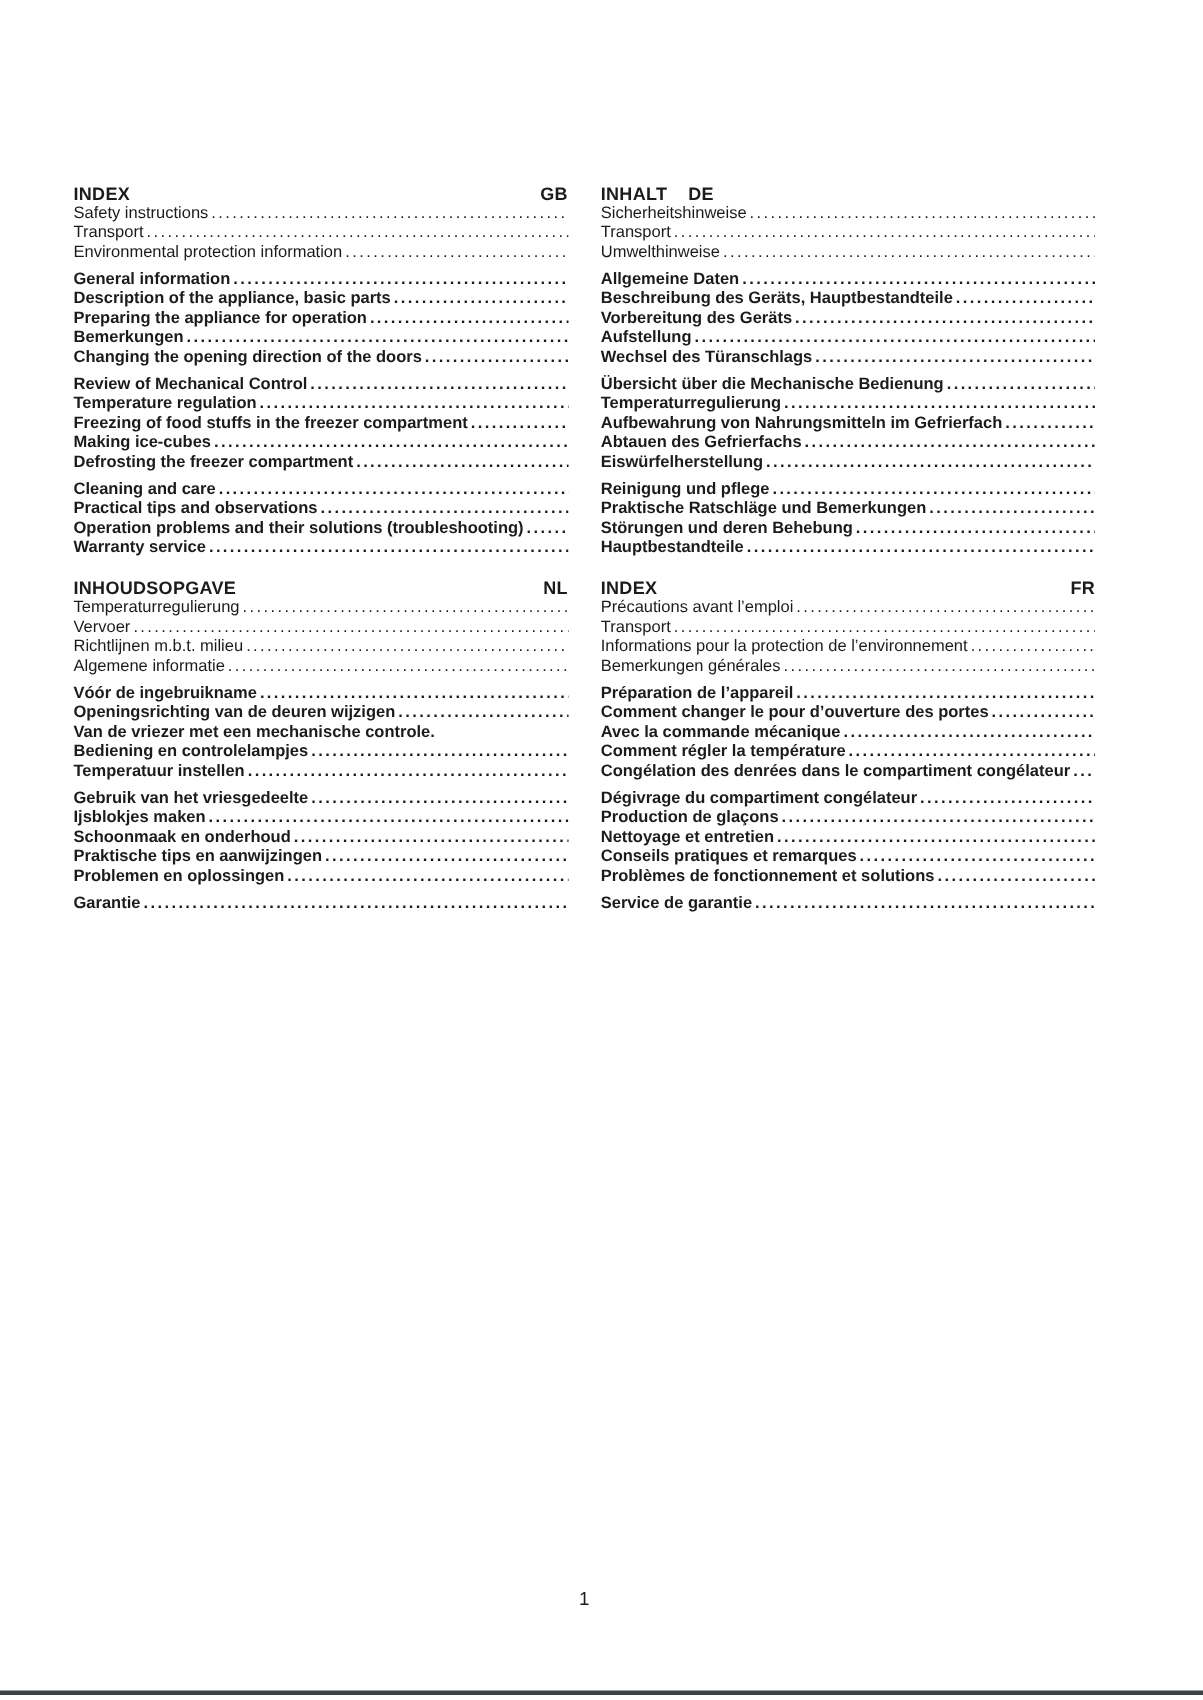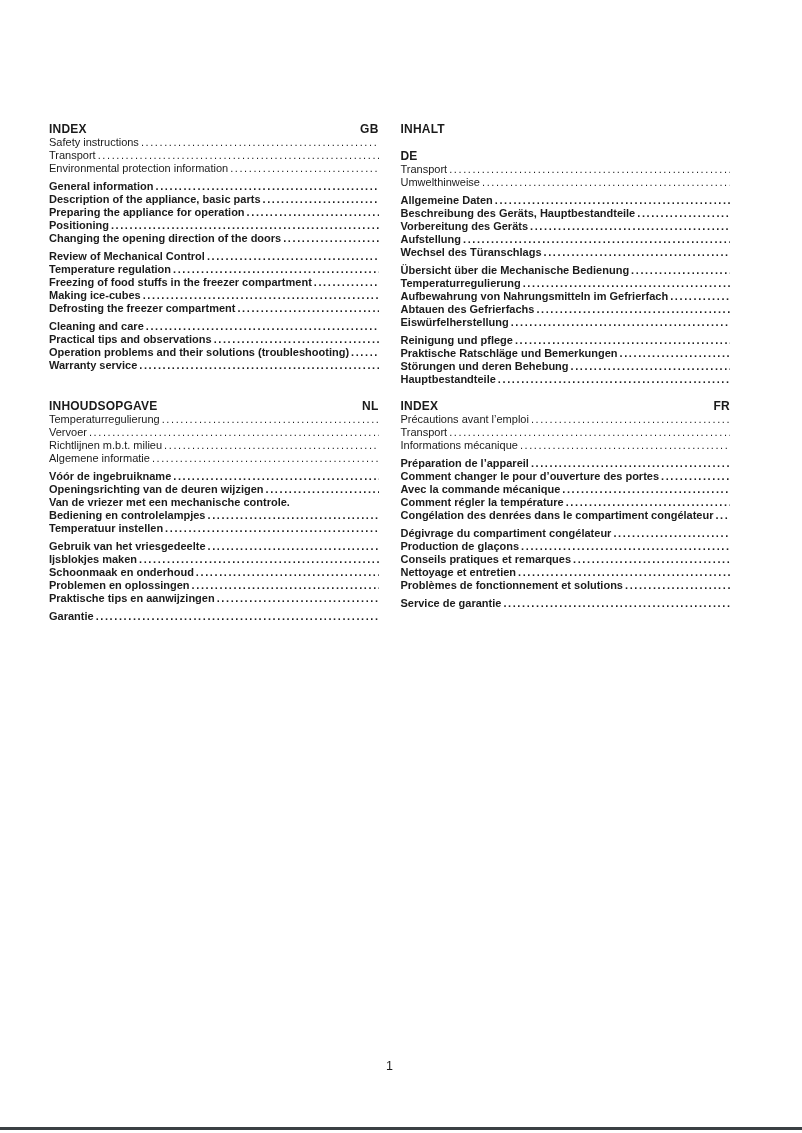--- a/index.html
+++ b/index.html
@@ -40,21 +40,20 @@
     justify-content: space-between;
     align-items: baseline;
     font-weight: bold;
     font-size: 12px;
     line-height: 13px;
     letter-spacing: 0.2px;
   }
   .toc-header.inline-lang {
     justify-content: flex-start;
     gap: 14px;
-    flex-direction: column;
   }
   .toc-group + .toc-group {
     margin-top: 5px;
     font-weight: bold;
   }
   .toc-row {
     display: flex;
     align-items: baseline;
     height: 13px;
   }
@@ -126,21 +125,21 @@
             </div>
             <div class="toc-row">
               <span class="toc-label">Description of the appliance, basic parts</span>
               <span class="toc-leader"></span>
             </div>
             <div class="toc-row">
               <span class="toc-label">Preparing the appliance for operation</span>
               <span class="toc-leader"></span>
             </div>
             <div class="toc-row">
-              <span class="toc-label">Positioning</span>
+              <span class="toc-label">Bemerkungen</span>
               <span class="toc-leader"></span>
             </div>
             <div class="toc-row">
               <span class="toc-label">Changing the opening direction of the doors</span>
               <span class="toc-leader"></span>
             </div>
           </div>
           <div class="toc-group">
             <div class="toc-row">
               <span class="toc-label">Review of Mechanical Control</span>
@@ -181,20 +180,24 @@
               <span class="toc-leader"></span>
             </div>
           </div>
         </div>
       <div class="toc-column">
         <div class="toc-header inline-lang">
           <span class="toc-title">INHALT</span>
           <span class="toc-lang">DE</span>
         </div>
       <div class="toc-group">
+            <div class="toc-row">
+              <span class="toc-label">Sicherheitshinweise</span>
+              <span class="toc-leader"></span>
+            </div>
             <div class="toc-row">
               <span class="toc-label">Transport</span>
               <span class="toc-leader"></span>
             </div>
             <div class="toc-row">
               <span class="toc-label">Umwelthinweise</span>
               <span class="toc-leader"></span>
             </div>
           </div>
           <div class="toc-group">
@@ -314,25 +317,25 @@
             </div>
             <div class="toc-row">
               <span class="toc-label">Ijsblokjes maken</span>
               <span class="toc-leader"></span>
             </div>
             <div class="toc-row">
               <span class="toc-label">Schoonmaak en onderhoud</span>
               <span class="toc-leader"></span>
             </div>
             <div class="toc-row">
+              <span class="toc-label">Praktische tips en aanwijzingen</span>
+              <span class="toc-leader"></span>
+            </div>
+            <div class="toc-row">
               <span class="toc-label">Problemen en oplossingen</span>
-              <span class="toc-leader"></span>
-            </div>
-            <div class="toc-row">
-              <span class="toc-label">Praktische tips en aanwijzingen</span>
               <span class="toc-leader"></span>
             </div>
           </div>
           <div class="toc-group">
             <div class="toc-row">
               <span class="toc-label">Garantie</span>
               <span class="toc-leader"></span>
             </div>
           </div>
         </div>
@@ -344,21 +347,25 @@
       <div class="toc-group">
             <div class="toc-row">
               <span class="toc-label">Précautions avant l’emploi</span>
               <span class="toc-leader"></span>
             </div>
             <div class="toc-row">
               <span class="toc-label">Transport</span>
               <span class="toc-leader"></span>
             </div>
             <div class="toc-row">
-              <span class="toc-label">Informations mécanique</span>
+              <span class="toc-label">Informations pour la protection de l’environnement</span>
+              <span class="toc-leader"></span>
+            </div>
+            <div class="toc-row">
+              <span class="toc-label">Bemerkungen générales</span>
               <span class="toc-leader"></span>
             </div>
           </div>
           <div class="toc-group">
             <div class="toc-row">
               <span class="toc-label">Préparation de l’appareil</span>
               <span class="toc-leader"></span>
             </div>
             <div class="toc-row">
               <span class="toc-label">Comment changer le pour d’ouverture des portes</span>
@@ -380,25 +387,25 @@
           <div class="toc-group">
             <div class="toc-row">
               <span class="toc-label">Dégivrage du compartiment congélateur</span>
               <span class="toc-leader"></span>
             </div>
             <div class="toc-row">
               <span class="toc-label">Production de glaçons</span>
               <span class="toc-leader"></span>
             </div>
             <div class="toc-row">
+              <span class="toc-label">Nettoyage et entretien</span>
+              <span class="toc-leader"></span>
+            </div>
+            <div class="toc-row">
               <span class="toc-label">Conseils pratiques et remarques</span>
-              <span class="toc-leader"></span>
-            </div>
-            <div class="toc-row">
-              <span class="toc-label">Nettoyage et entretien</span>
               <span class="toc-leader"></span>
             </div>
             <div class="toc-row">
               <span class="toc-label">Problèmes de fonctionnement et solutions</span>
               <span class="toc-leader"></span>
             </div>
           </div>
           <div class="toc-group">
             <div class="toc-row">
               <span class="toc-label">Service de garantie</span>

